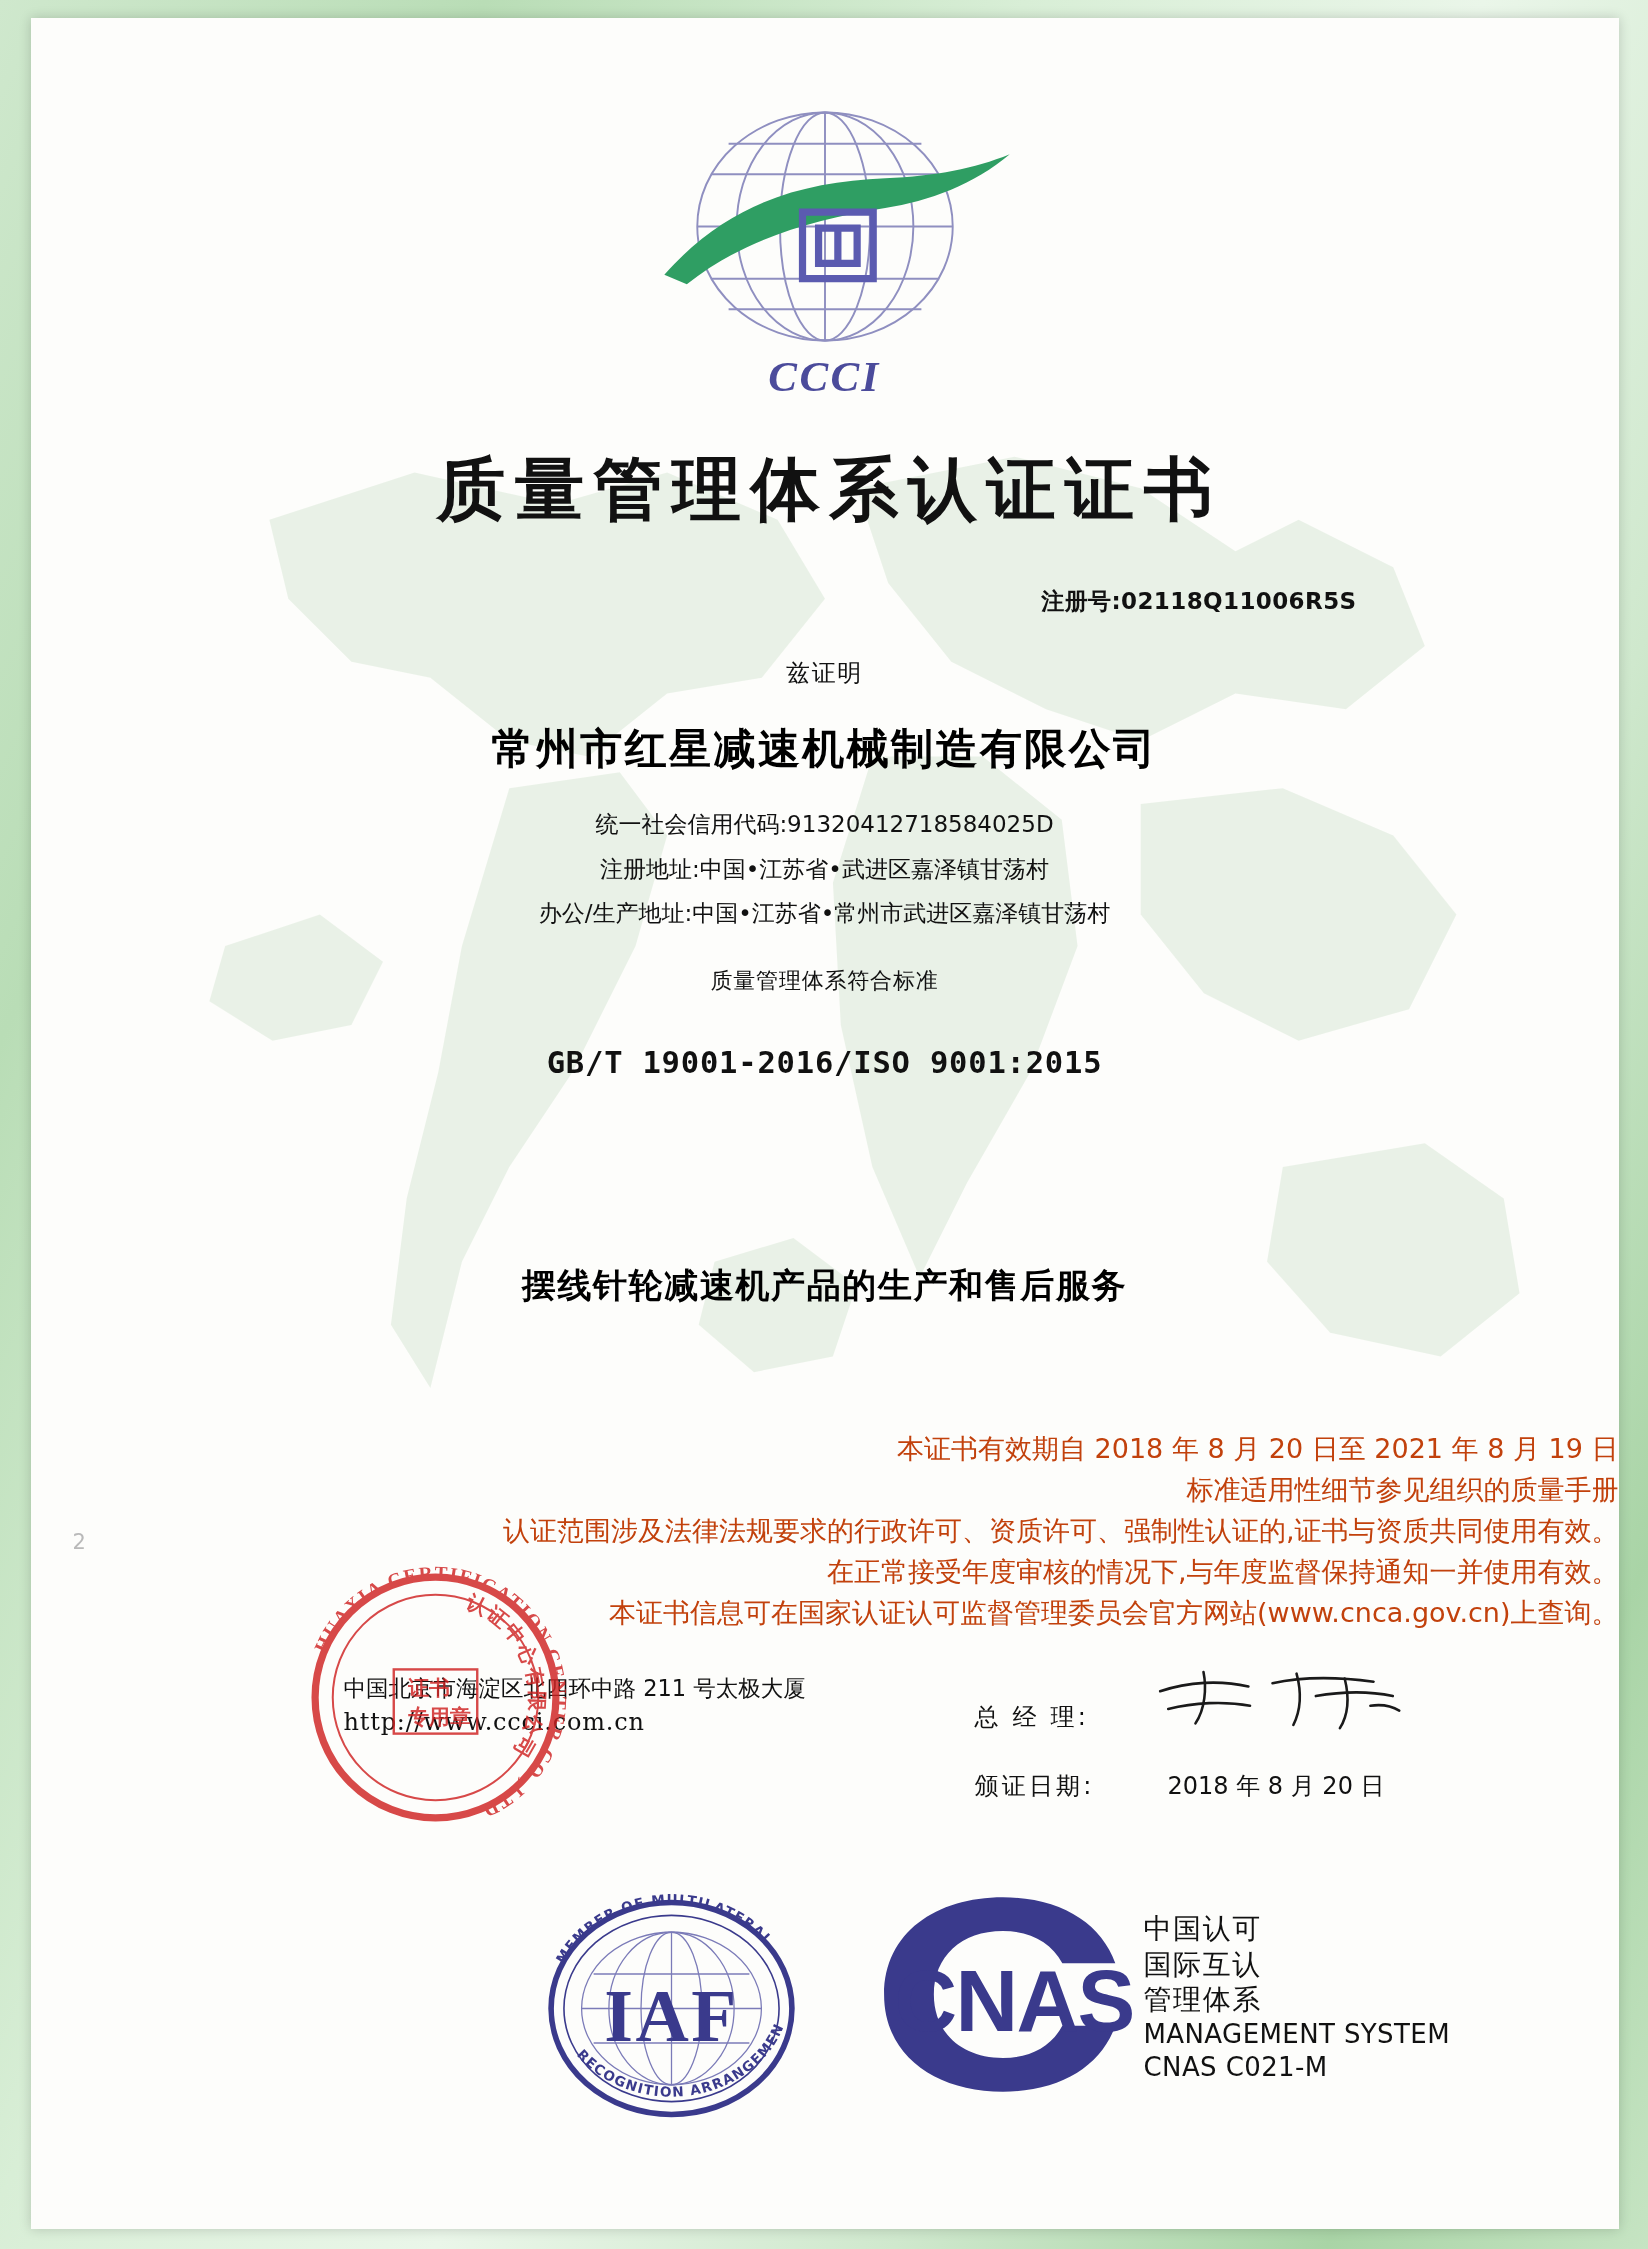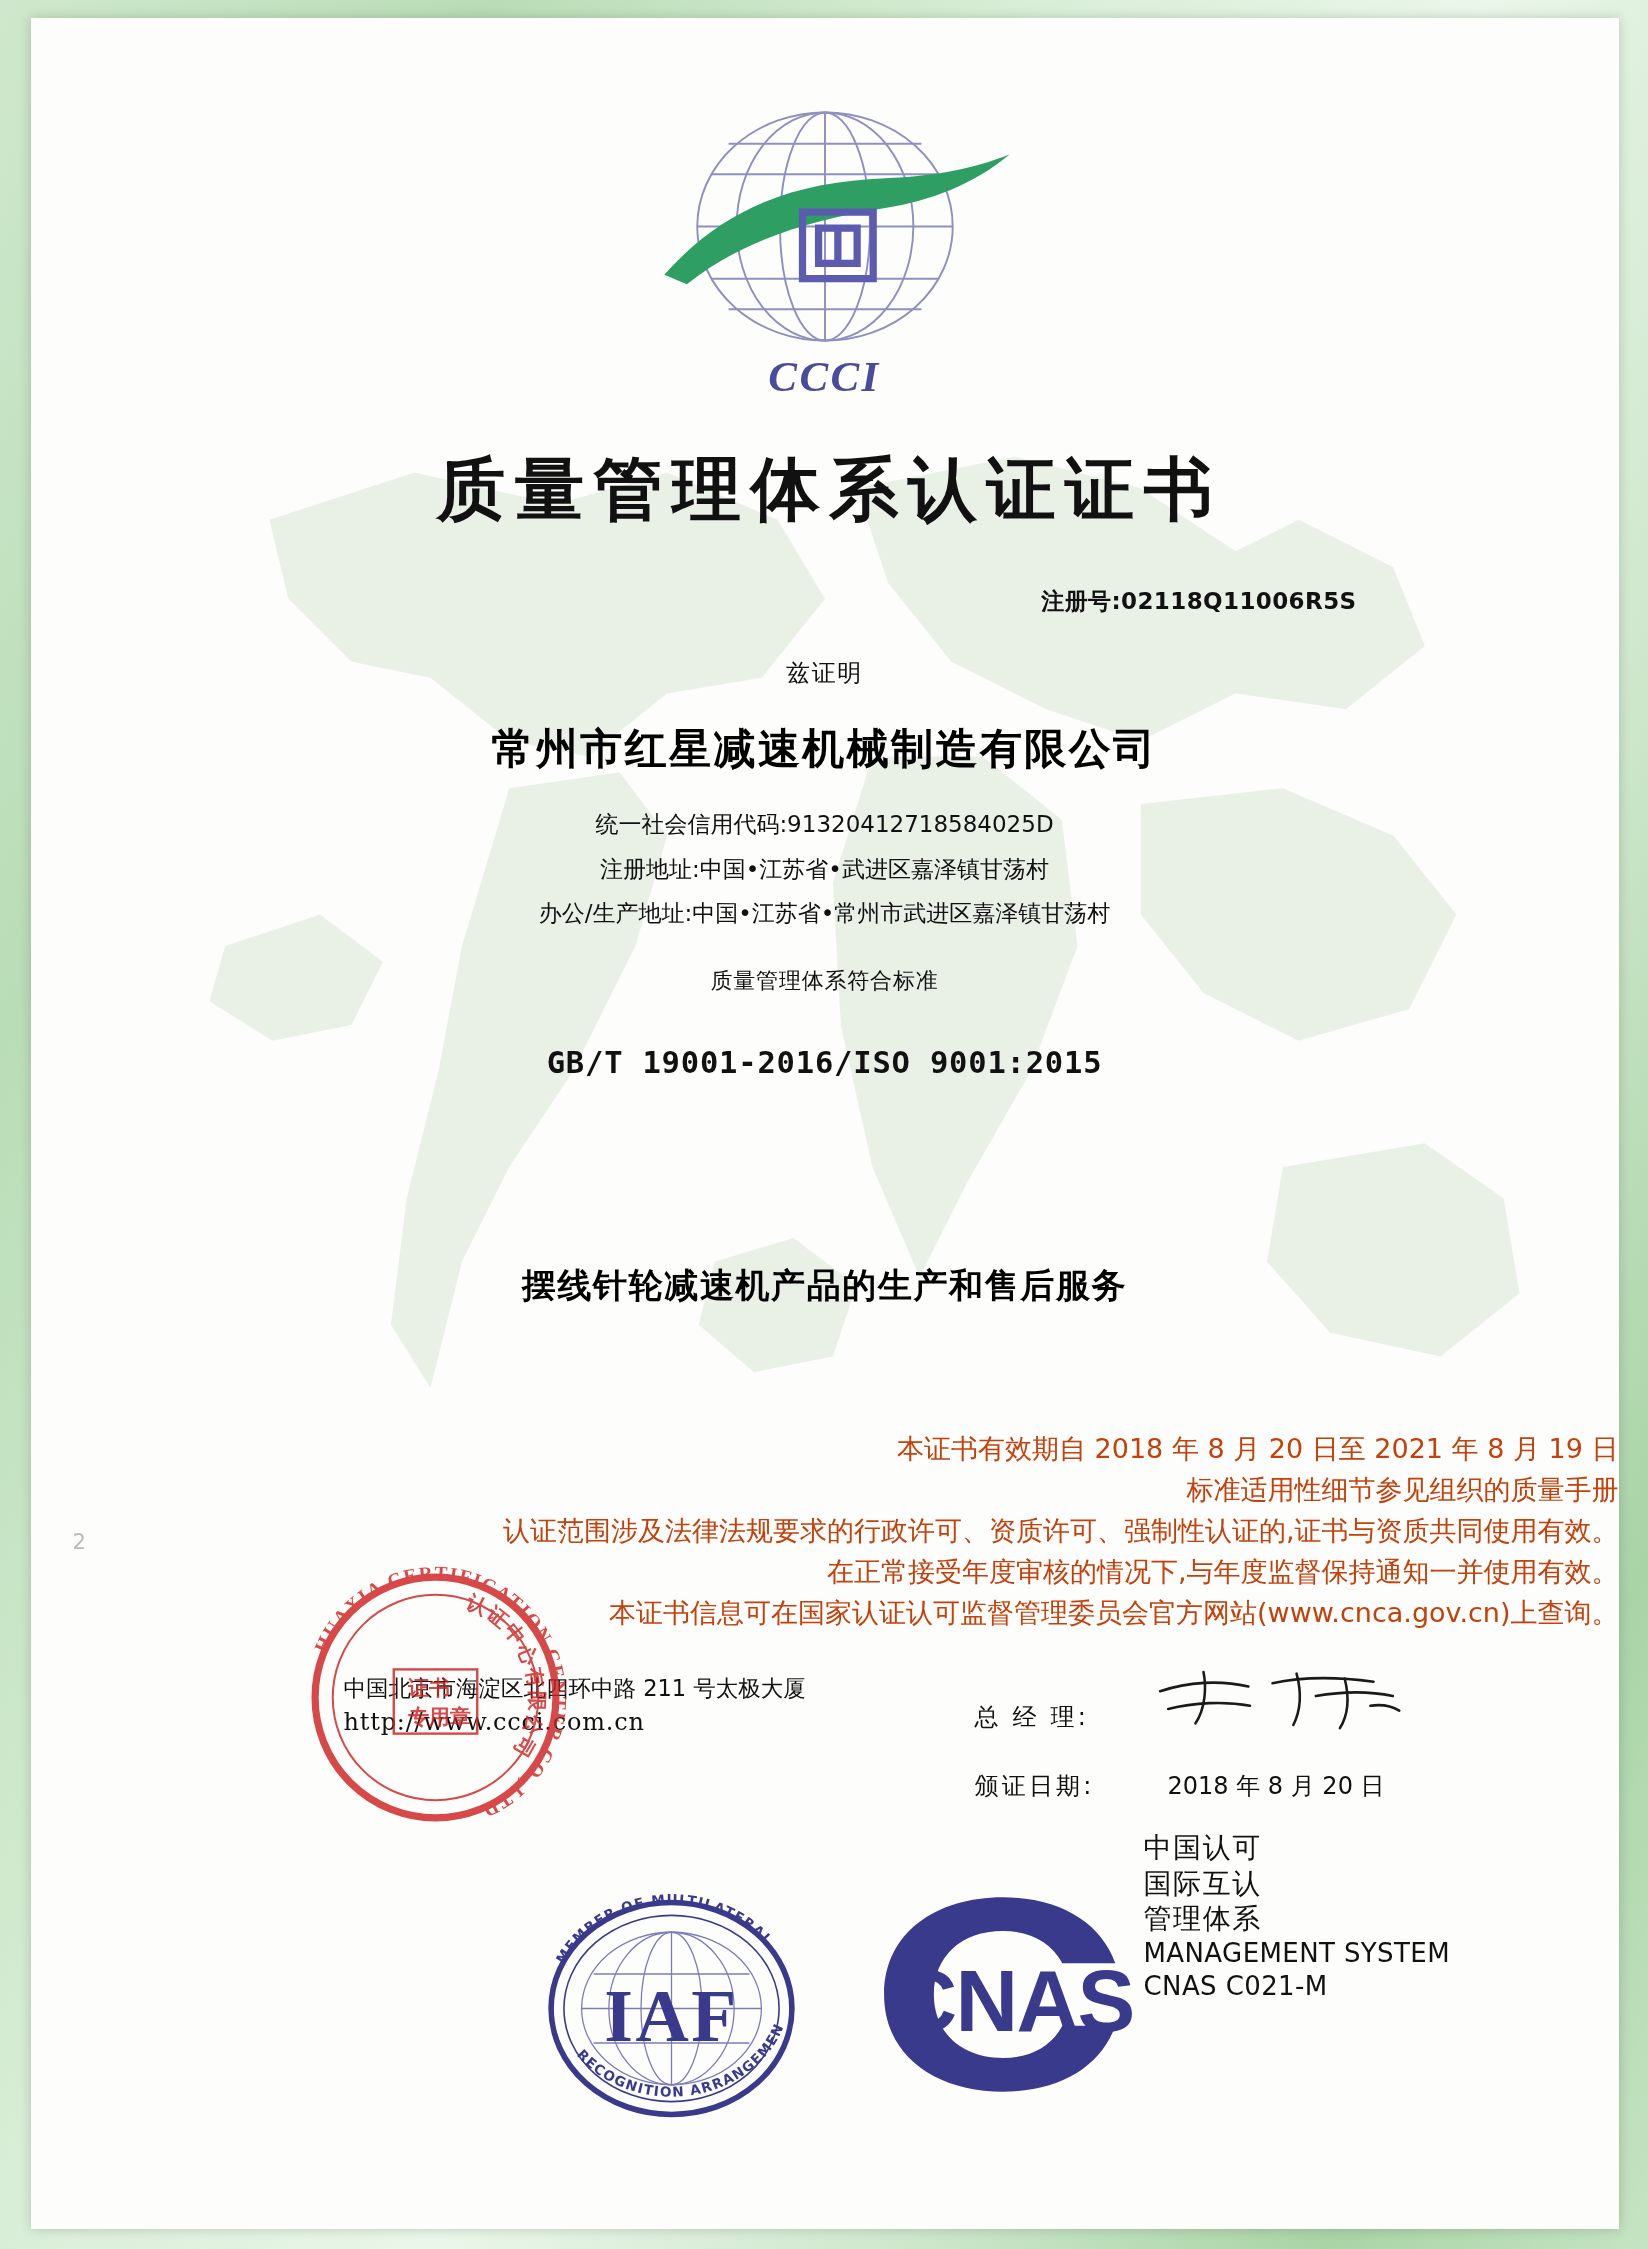--- a/index.html
+++ b/index.html
@@ -255,21 +255,21 @@
     top: 1866px;
   }
   #cnas-mark {
     position: absolute;
     left: 829px;
     top: 1868px;
   }
   #cnas-text {
     position: absolute;
     left: 1113px;
-    top: 1812px;
+    top: 1893px;
     font-family: "DejaVu Sans", sans-serif;
     color: #111;
     line-height: 1.28;
   }
   #cnas-text .cn {
     font-size: 28px;
     letter-spacing: 1.6px;
   }
   #cnas-text .en {
     font-size: 26px;

